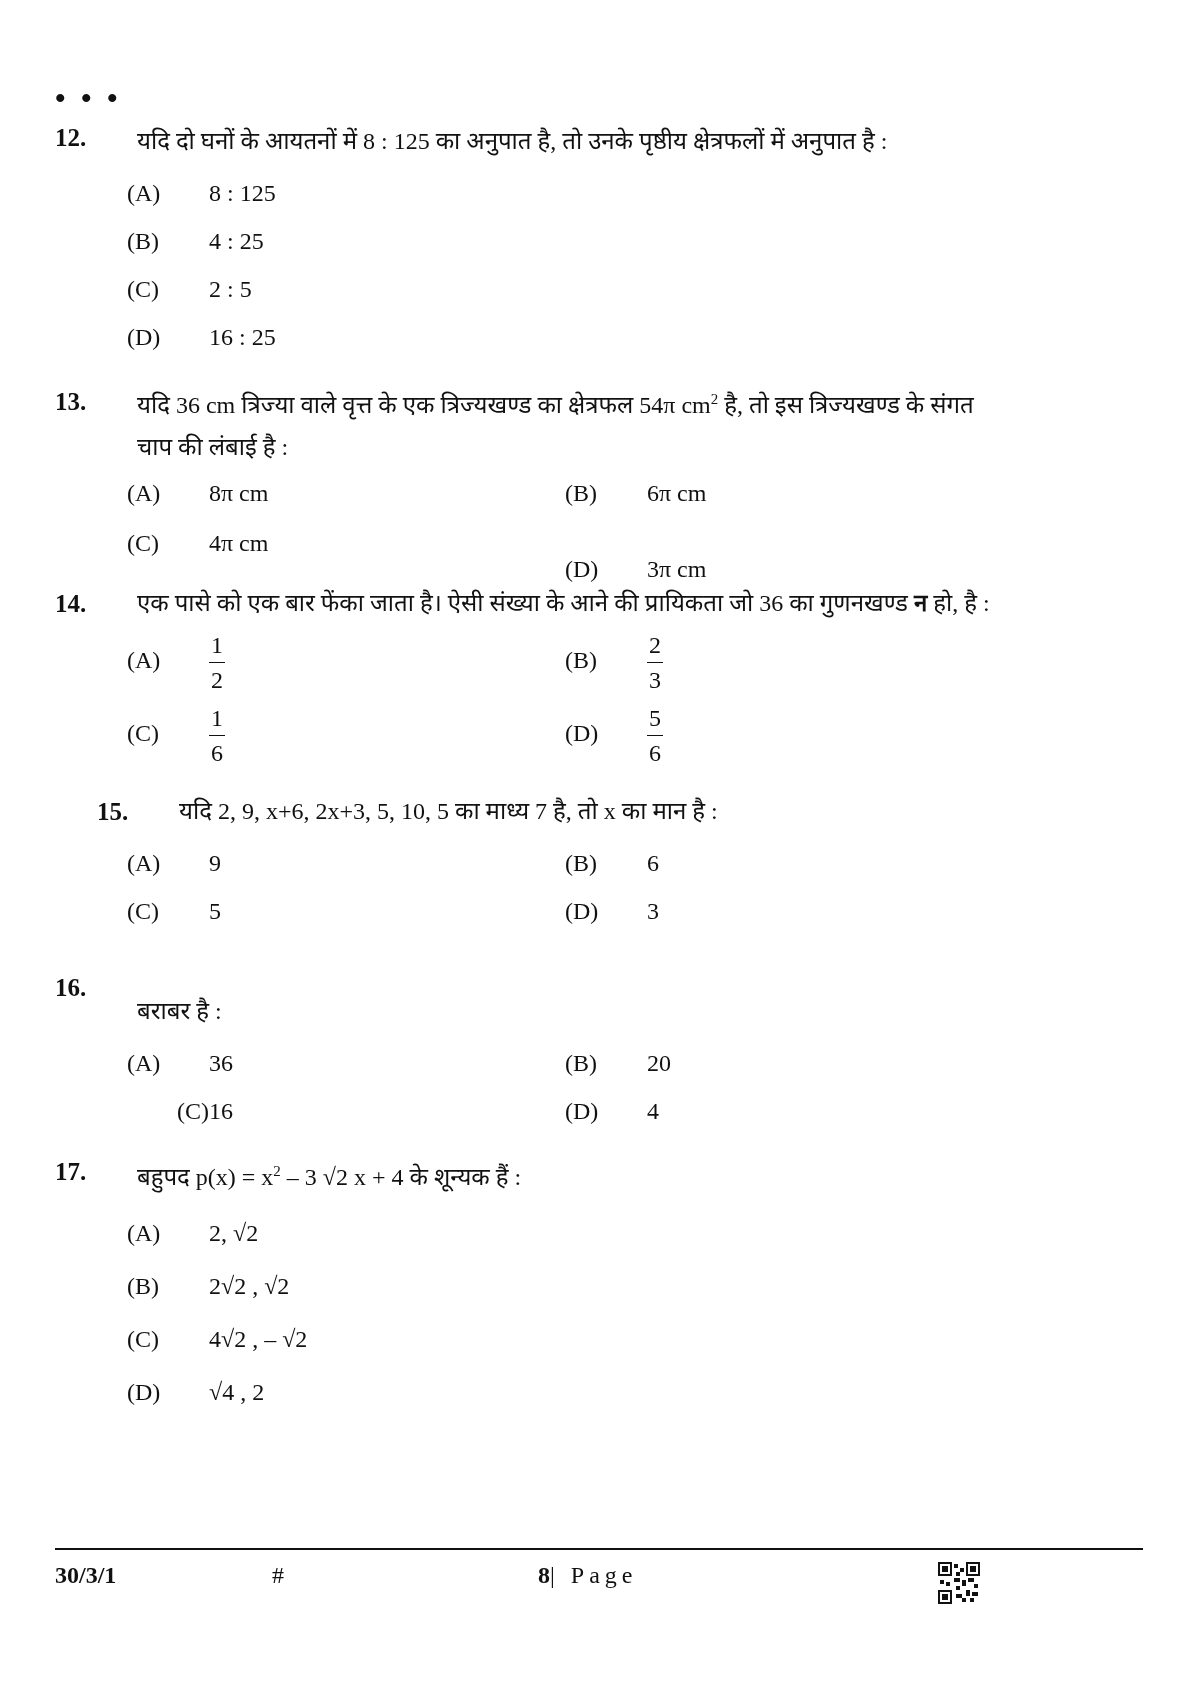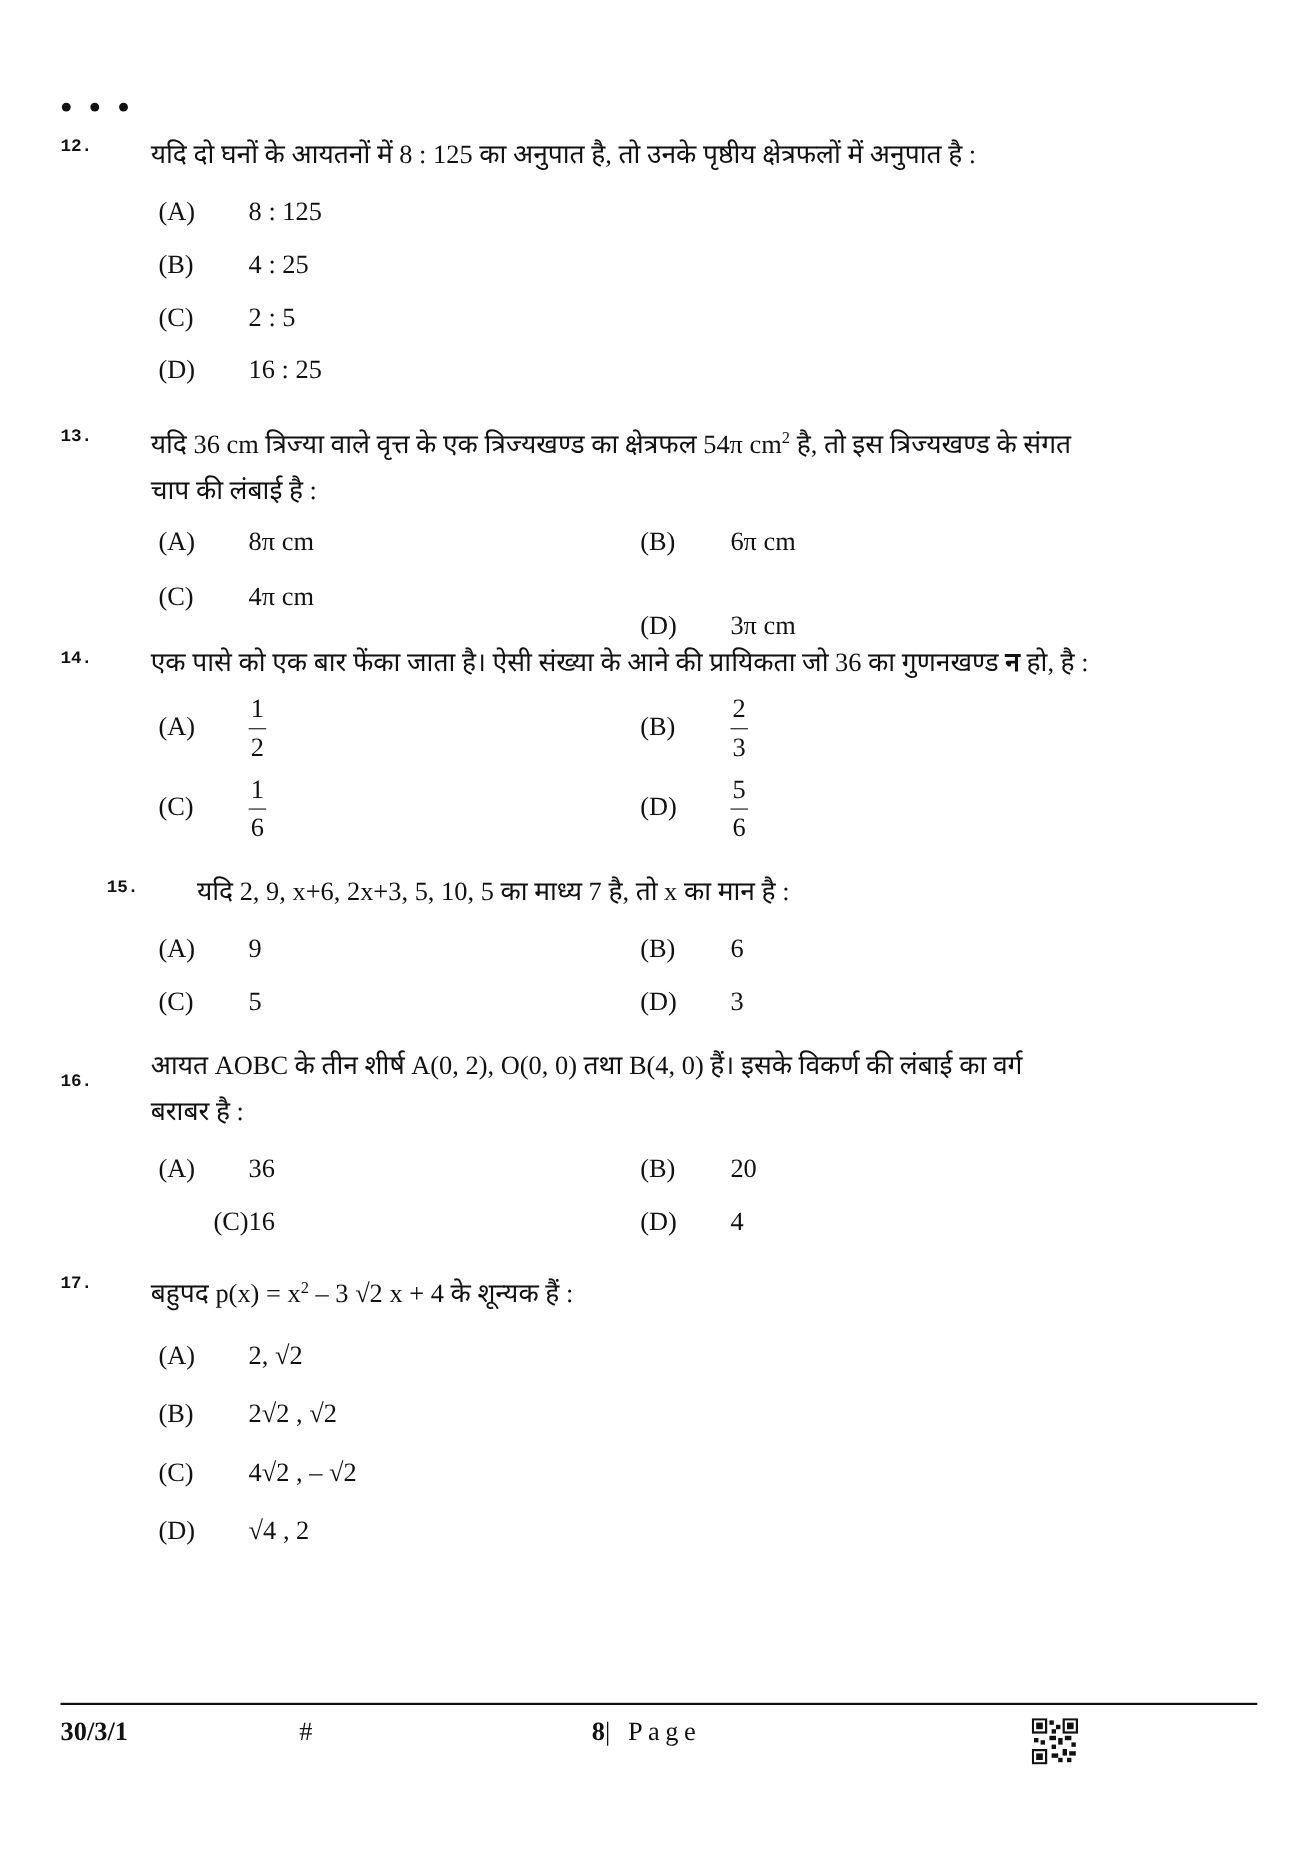--- a/index.html
+++ b/index.html
@@ -1,22 +1,22 @@
 <!DOCTYPE html>
 <html><head>
 <meta charset="utf-8">
 <style>
   html, body { margin:0; padding:0; background:#ffffff; }
   body { width:1190px; height:1683px; position:relative; overflow:hidden;
          font-family:"Liberation Serif","DejaVu Serif",serif; color:#111; }
   .dots { position:absolute; left:55px; top:88px; font-size:30px; font-weight:bold; letter-spacing:4px; line-height:20px; }
   .q { position:absolute; left:55px; width:1080px; }
-  .qnum { position:absolute; left:0; top:0; font-weight:bold; font-size:16px;font-family:Liberation Mono, monospace; }
+  .qnum { position:absolute; left:0; top:0; font-weight:bold; font-size:25px; }
   .qtext { margin-left:82px; font-size:24px; line-height:42px; }
-  .opt { position:absolute; font-size:24px;margin-left:17px; }
+  .opt { position:absolute; font-size:24px; }
   .opt .lbl { display:inline-block; width:82px; }
   .frac { display:inline-block; vertical-align:middle; text-align:center; font-size:24px; line-height:26px; }
   .frac .num { display:block; border-bottom:1.5px solid #111; padding:0 2px 4px; }
   .frac .den { display:block; padding-top:4px; }
   sup { font-size:15px; }
   .footer-rule { position:absolute; left:55px; top:1548px; width:1088px; border-top:2.5px solid #111; }
   .footer { position:absolute; top:1562px; font-size:24px; }
   .qr { position:absolute; left:938px; top:1562px; width:42px; height:42px; }
 </style>
 </head>
@@ -61,21 +61,21 @@
   <div class="qtext">यदि  2, 9, x+6, 2x+3, 5, 10, 5  का माध्य 7 है, तो x का मान है :</div>
 </div>
 <div class="opt" style="left:127px; top:850px;"><span class="lbl">(A)</span><span>9</span></div>
 <div class="opt" style="left:565px; top:850px;"><span class="lbl">(B)</span><span>6</span></div>
 <div class="opt" style="left:127px; top:898px;"><span class="lbl">(C)</span><span>5</span></div>
 <div class="opt" style="left:565px; top:898px;"><span class="lbl">(D)</span><span>3</span></div>
 
 <div class="q" style="top:948px;">
   <div class="qnum" style="top:26px;text-align:right;">16.</div>
   <div class="qtext">
-    <span>आयत AOBC के तीन शीर्ष A(0, 2), O(0, 0) तथा B(4, 0) हैं। इसके विकर्ण की लंबाई का वर्ग</span><br>
+    <br>
     <span>बराबर है :</span>
   </div>
 </div>
 <div class="opt" style="left:127px; top:1050px;"><span class="lbl">(A)</span><span>36</span></div>
 <div class="opt" style="left:565px; top:1050px;"><span class="lbl">(B)</span><span>20</span></div>
 <div class="opt" style="left:127px; top:1098px;text-align:right;"><span class="lbl">(C)</span><span>16</span></div>
 <div class="opt" style="left:565px; top:1098px;"><span class="lbl">(D)</span><span>4</span></div>
 
 <div class="q" style="top:1150px;">
   <div class="qnum" style="top:8px;">17.</div>

